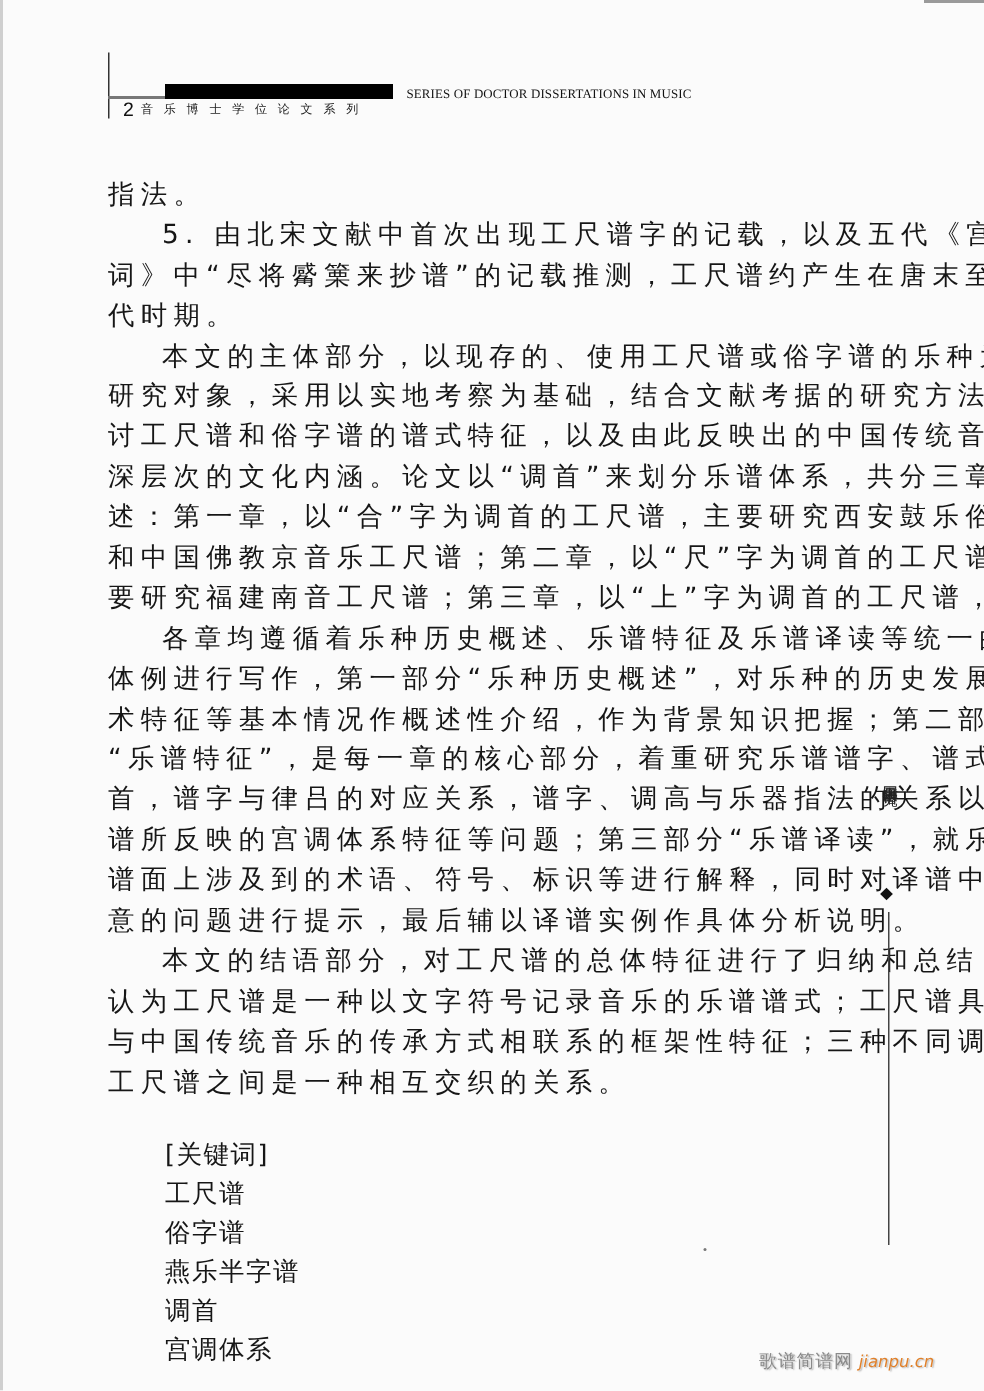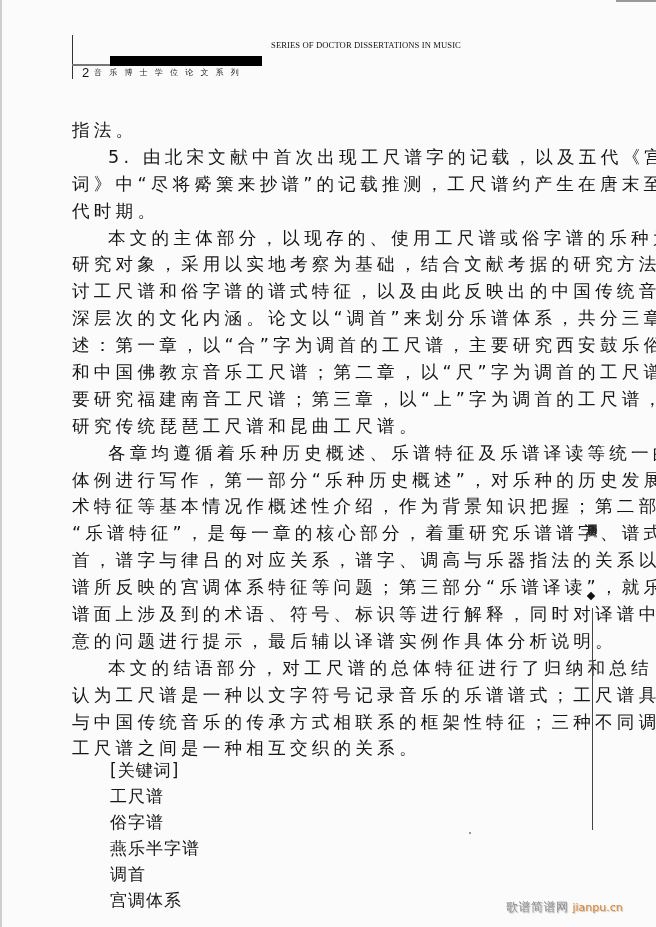--- a/index.html
+++ b/index.html
@@ -60,21 +60,21 @@
       left: 94px; top: 68px;
       font-family: "DejaVu Sans", sans-serif;
       font-size: 8px;
       line-height: 10px;
       letter-spacing: 7.2px;
       color: #222;
       white-space: nowrap;
     }
     .header-series-en {
       position: absolute;
-      left: 271px; top: 40px;
+      left: 271px; top: 57px;
       font-family: "Liberation Serif", serif;
       font-size: 8.6px;
       line-height: 11px;
       letter-spacing: 0.1px;
       color: #111;
       white-space: nowrap;
     }
 
     
     .body-text {
@@ -152,20 +152,21 @@
     .watermark .wm-cn {
       font-family: "DejaVu Serif", serif;
       color: #8a8a8a;
       letter-spacing: 0.5px;
     }
     .watermark .wm-url {
       font-family: "DejaVu Sans", sans-serif;
       font-size: 11px;
       color: #e0802a;
       margin-left: 4px;
+      font-style: italic;
     }
     .speck {
       position: absolute;
       width: 2px; height: 2px;
       background: #777;
       border-radius: 1px;
     }
   </style>
 </head>
 <body>
@@ -194,21 +195,20 @@
   </div>
 
   <div>
     <span class="line indent">本文的主体部分，以现存的、使用工尺谱或俗字谱的乐种为</span>
     <span class="line">研究对象，采用以实地考察为基础，结合文献考据的研究方法，探</span>
     <span class="line">讨工尺谱和俗字谱的谱式特征，以及由此反映出的中国传统音乐</span>
     <span class="line">深层次的文化内涵。论文以“调首”来划分乐谱体系，共分三章论</span>
     <span class="line">述：第一章，以“合”字为调首的工尺谱，主要研究西安鼓乐俗字谱</span>
     <span class="line">和中国佛教京音乐工尺谱；第二章，以“尺”字为调首的工尺谱，主</span>
     <span class="line">要研究福建南音工尺谱；第三章，以“上”字为调首的工尺谱，主要</span>
-    <span class="line">研究传统琵琶工尺谱和昆曲工尺谱。</span>
   </div>
 
   <div>
     <span class="line indent">各章均遵循着乐种历史概述、乐谱特征及乐谱译读等统一的</span>
     <span class="line">体例进行写作，第一部分“乐种历史概述”，对乐种的历史发展、艺</span>
     <span class="line">术特征等基本情况作概述性介绍，作为背景知识把握；第二部分</span>
     <span class="line">“乐谱特征”，是每一章的核心部分，着重研究乐谱谱字、谱式、调</span>
     <span class="line">首，谱字与律吕的对应关系，谱字、调高与乐器指法的关系以及乐</span>
     <span class="line">谱所反映的宫调体系特征等问题；第三部分“乐谱译读”，就乐谱</span>
     <span class="line">谱面上涉及到的术语、符号、标识等进行解释，同时对译谱中应注</span>

